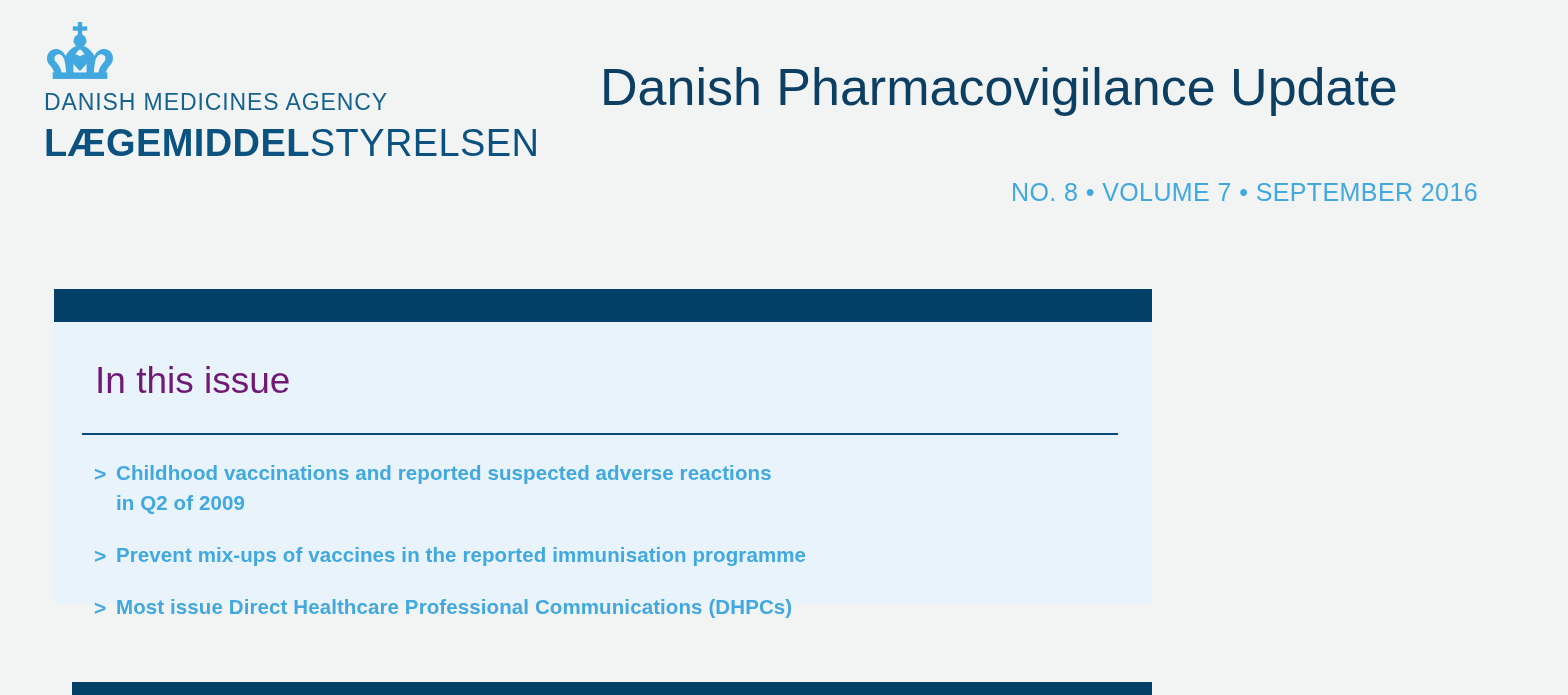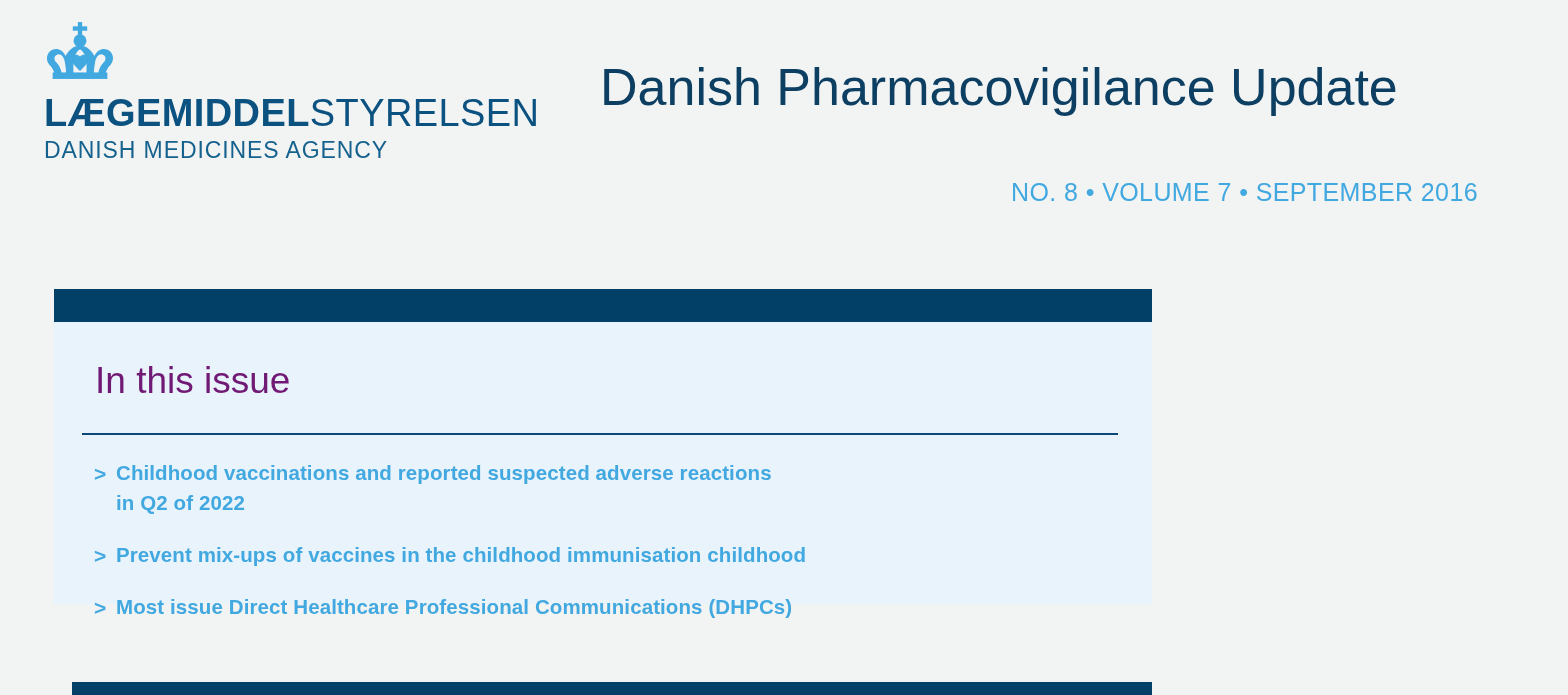--- a/index.html
+++ b/index.html
@@ -198,23 +198,23 @@
                  C 76 44, 72 49, 71 56 C 70 62, 69 68, 69 78 L 59 78
                  C 59 64, 60 54, 57 47 C 55 42, 53 39, 50 38 Z"></path>
 
         <path d="M50 48 C 46 44, 40 45, 39 51 C 38 57, 44 62, 50 68 C 56 62, 62 57, 61 51
                  C 60 45, 54 44, 50 48 Z"></path>
 
         <rect x="12" y="70" width="76" height="9"></rect>
       </g>
     </svg>
 
+    <div id="logo-subwordmark">DANISH MEDICINES AGENCY</div>
+
     <div id="logo-wordmark"><span class="wm-bold">LÆGEMIDDEL</span><span class="wm-light">STYRELSEN</span></div>
-
-    <div id="logo-subwordmark">DANISH MEDICINES AGENCY</div>
   </div>
 
   <div id="title-block">
     <div id="publication-title">Danish Pharmacovigilance Update</div>
   </div>
 
   <div id="issue-line">NO. 8 • VOLUME 7 • SEPTEMBER 2016</div>
 
 </div>
 
@@ -226,26 +226,26 @@
 
     <div id="issue-heading">In this issue</div>
 
     <div id="issue-divider"></div>
 
     <ul id="issue-list">
 
       <li class="issue-item">
         <span class="issue-chevron">&gt;</span>
         <span class="issue-text">Childhood vaccinations and reported suspected adverse reactions
-in Q2 of 2022</span>
+in Q2 of 2009</span>
       </li>
 
       <li class="issue-item">
         <span class="issue-chevron">&gt;</span>
-        <span class="issue-text">Prevent mix-ups of vaccines in the childhood immunisation childhood</span>
+        <span class="issue-text">Prevent mix-ups of vaccines in the reported immunisation programme</span>
       </li>
 
       <li class="issue-item">
         <span class="issue-chevron">&gt;</span>
         <span class="issue-text">Most issue Direct Healthcare Professional Communications (DHPCs)</span>
       </li>
 
     </ul>
 
   </div>

